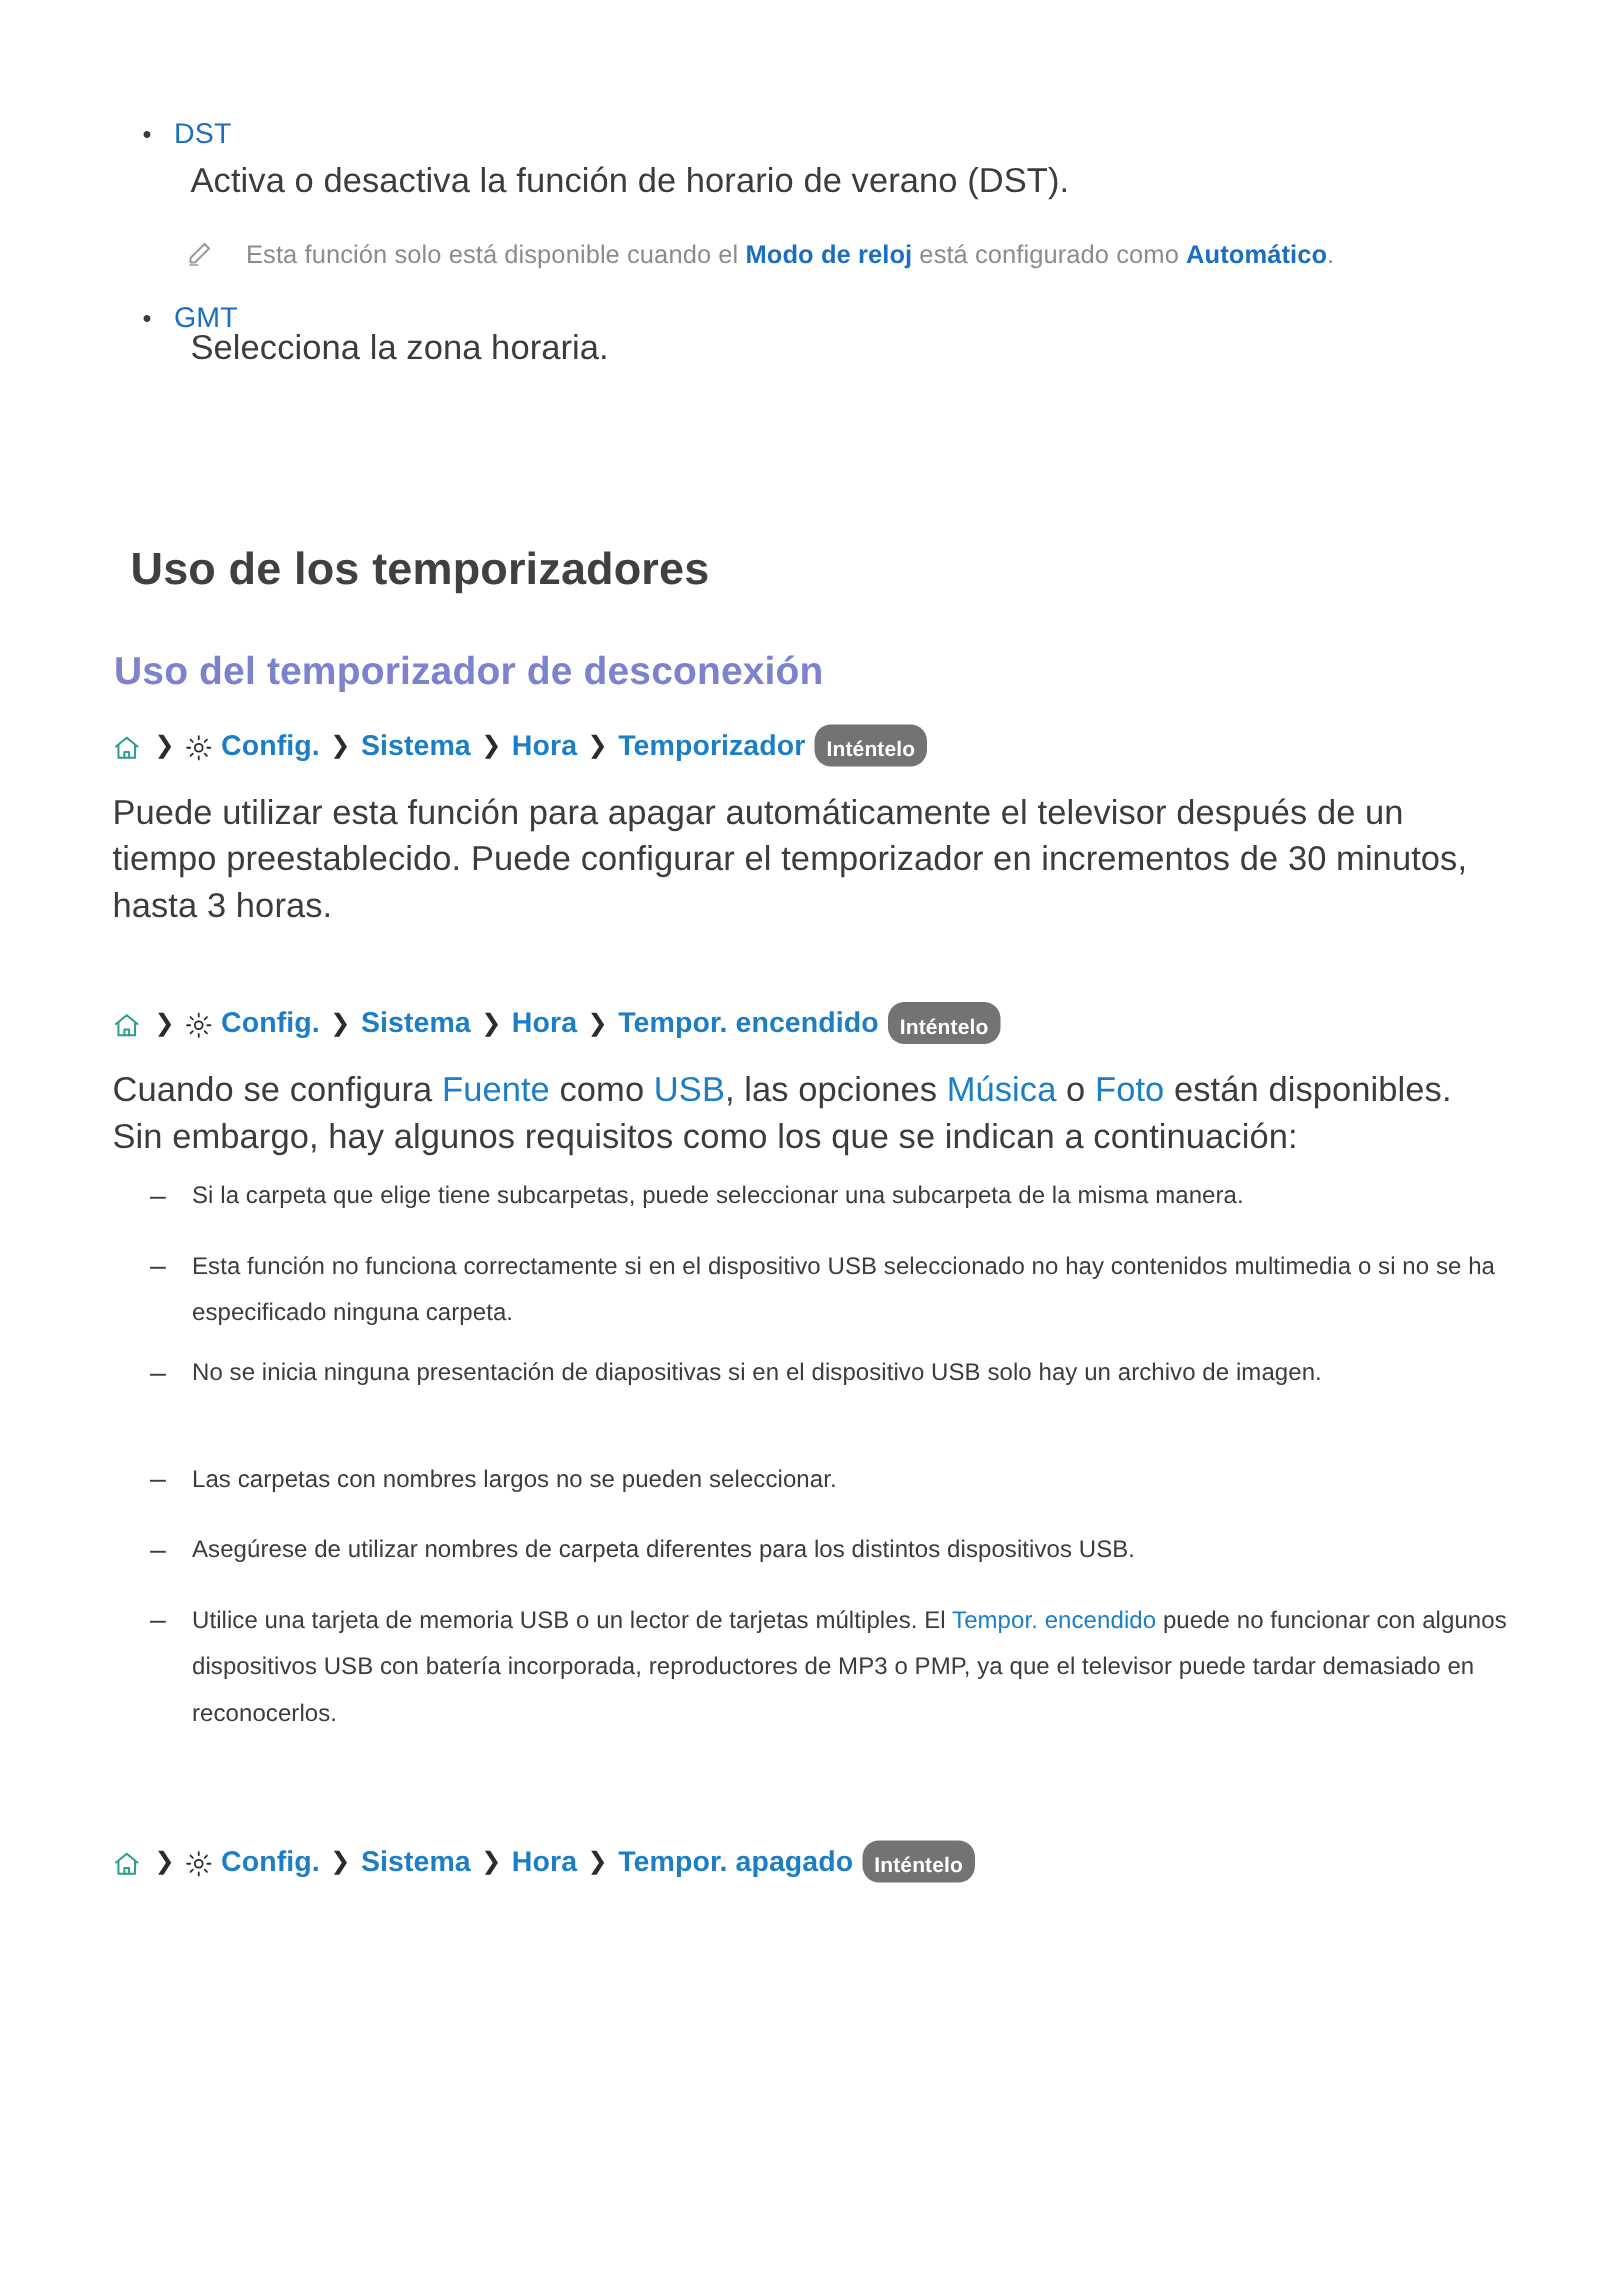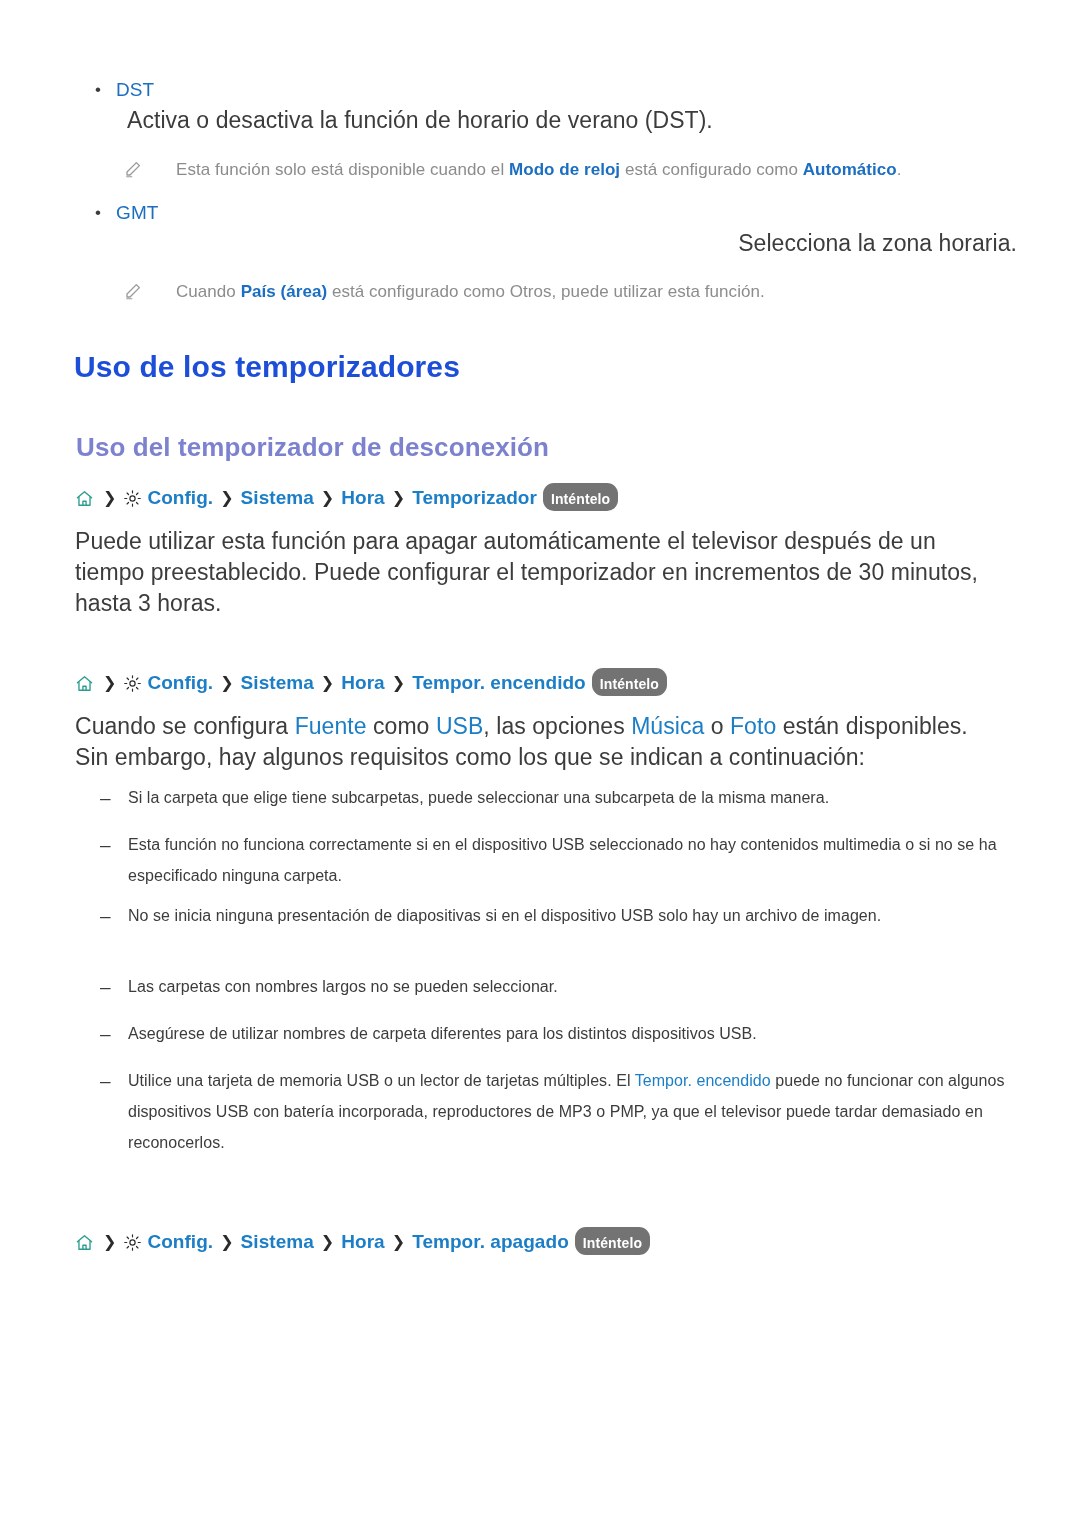--- a/index.html
+++ b/index.html
@@ -53,43 +53,42 @@
   .body-text {
     font-size: 23px;
     line-height: 31px;
     color: #3c3c3c;
     letter-spacing: .05px;
   }
 
   .note-row {
     display: flex;
     align-items: flex-start;
-    gap: 12px;
   }
   .note-icon {
     flex: 0 0 40px;
     width: 40px;
     padding-top: 4px;
   }
   .note-text {
     font-size: 17px;
     line-height: 27px;
     color: #8c8c8c;
     letter-spacing: .05px;
   }
   .note-text b, .note-text .kw {
     color: #1b6ec2;
     font-weight: bold;
   }
 
   h1.title {
-    margin: 0;
+    margin: 13px;
     font-size: 30px;
     font-weight: bold;
-    color: #1d4ed8;
+    color: #404040;
     letter-spacing: .1px;
   }
   h2.subtitle {
     margin: 0;
     font-size: 26px;
     font-weight: bold;
     color: #7d82cf;
     letter-spacing: .1px;
   }
 
@@ -179,33 +178,22 @@
     </span>
   </div>
 
   <div class="block" style="left:86px; top:199px; width:930px;">
     <div class="bullet-row">
       <span class="bullet-dot">•</span>
       <span class="bullet-label">GMT</span>
     </div>
   </div>
 
-  <div class="block body-text" style="left:127px; top:228px; width:890px;text-align:right;">Selecciona la zona horaria.</div>
-
-  <div class="block note-row" style="left:124px; top:278px; width:890px;">
-    <span class="note-icon">
-      <svg width="18" height="18" viewBox="0 0 24 24" fill="none" stroke="#9a9a9a" stroke-width="1.8" stroke-linecap="round" stroke-linejoin="round">
-        <path d="M16.5 3.5l4 4L8 20H4v-4z"></path>
-        <path d="M3.5 22.2h7" stroke-width="1.4"></path>
-      </svg>
-    </span>
-    <span class="note-text">
-      <span>Cuando </span><span class="kw">País (área)</span><span> está configurado como Otros, puede utilizar esta función.</span>
-    </span>
-  </div>
+  <div class="block body-text" style="left:127px; top:216px; width:890px;">Selecciona la zona horaria.</div>
+
 
   <h1 class="block title" style="left:74px; top:350px; width:930px;">Uso de los temporizadores</h1>
 
   <h2 class="block subtitle" style="left:76px; top:432px; width:930px;">Uso del temporizador de desconexión</h2>
 
   <div class="block breadcrumb" style="left:75px; top:484px;">
     <span class="home-icon">
       <svg width="19" height="19" viewBox="0 0 24 24" fill="none" stroke="#2a9d8f" stroke-width="1.7" stroke-linecap="round" stroke-linejoin="round">
         <path d="M3 11L12 3.5L21 11"></path>
         <path d="M5 10.2V20.5h14V10.2"></path>

